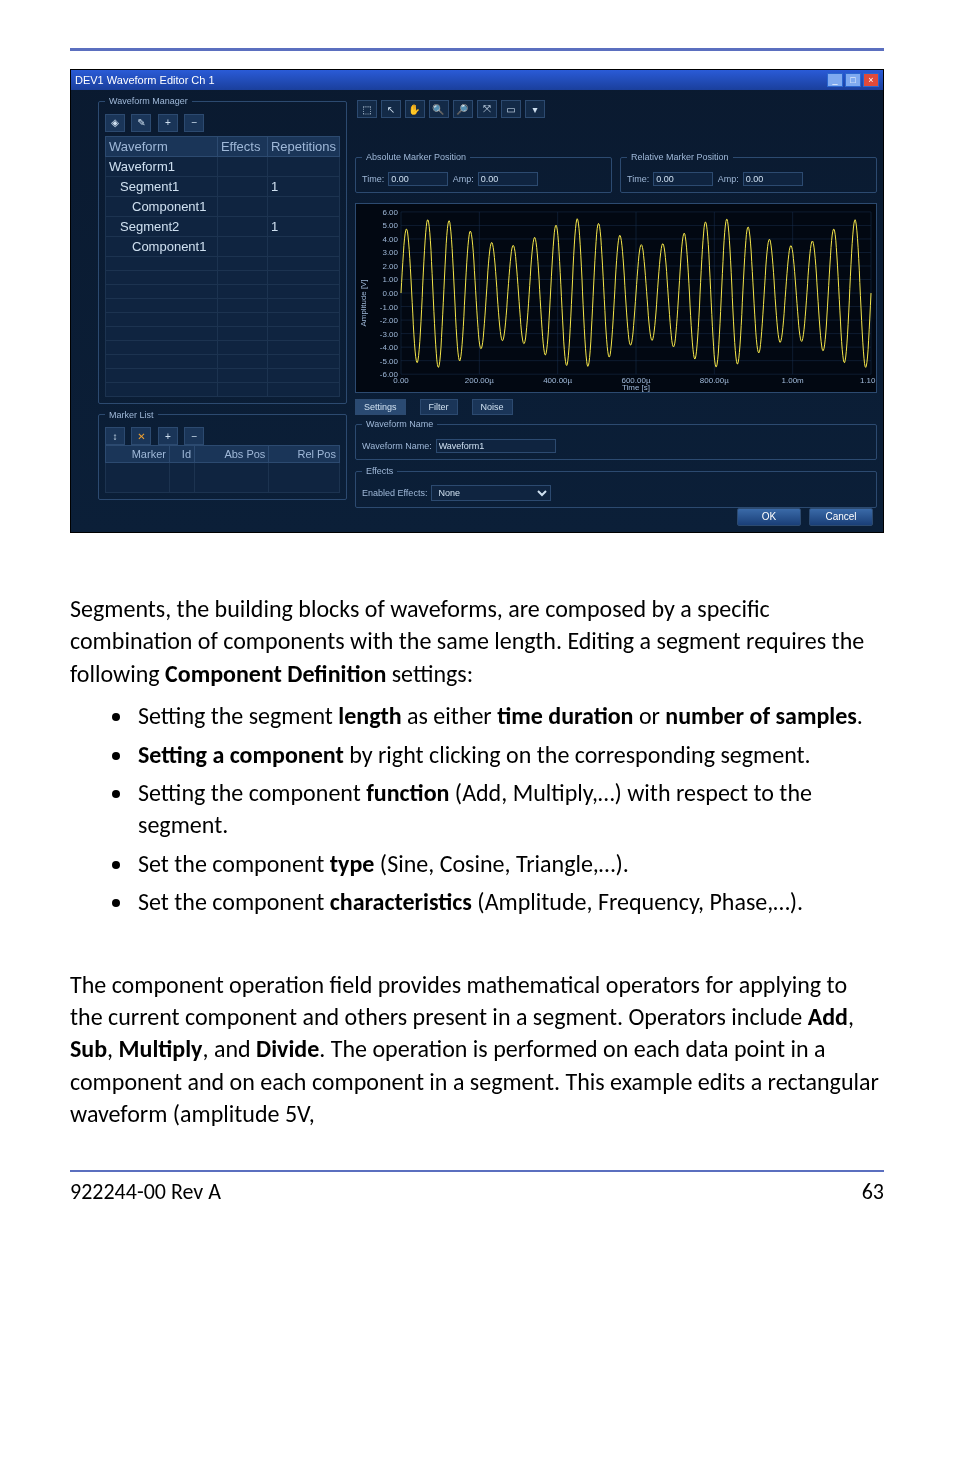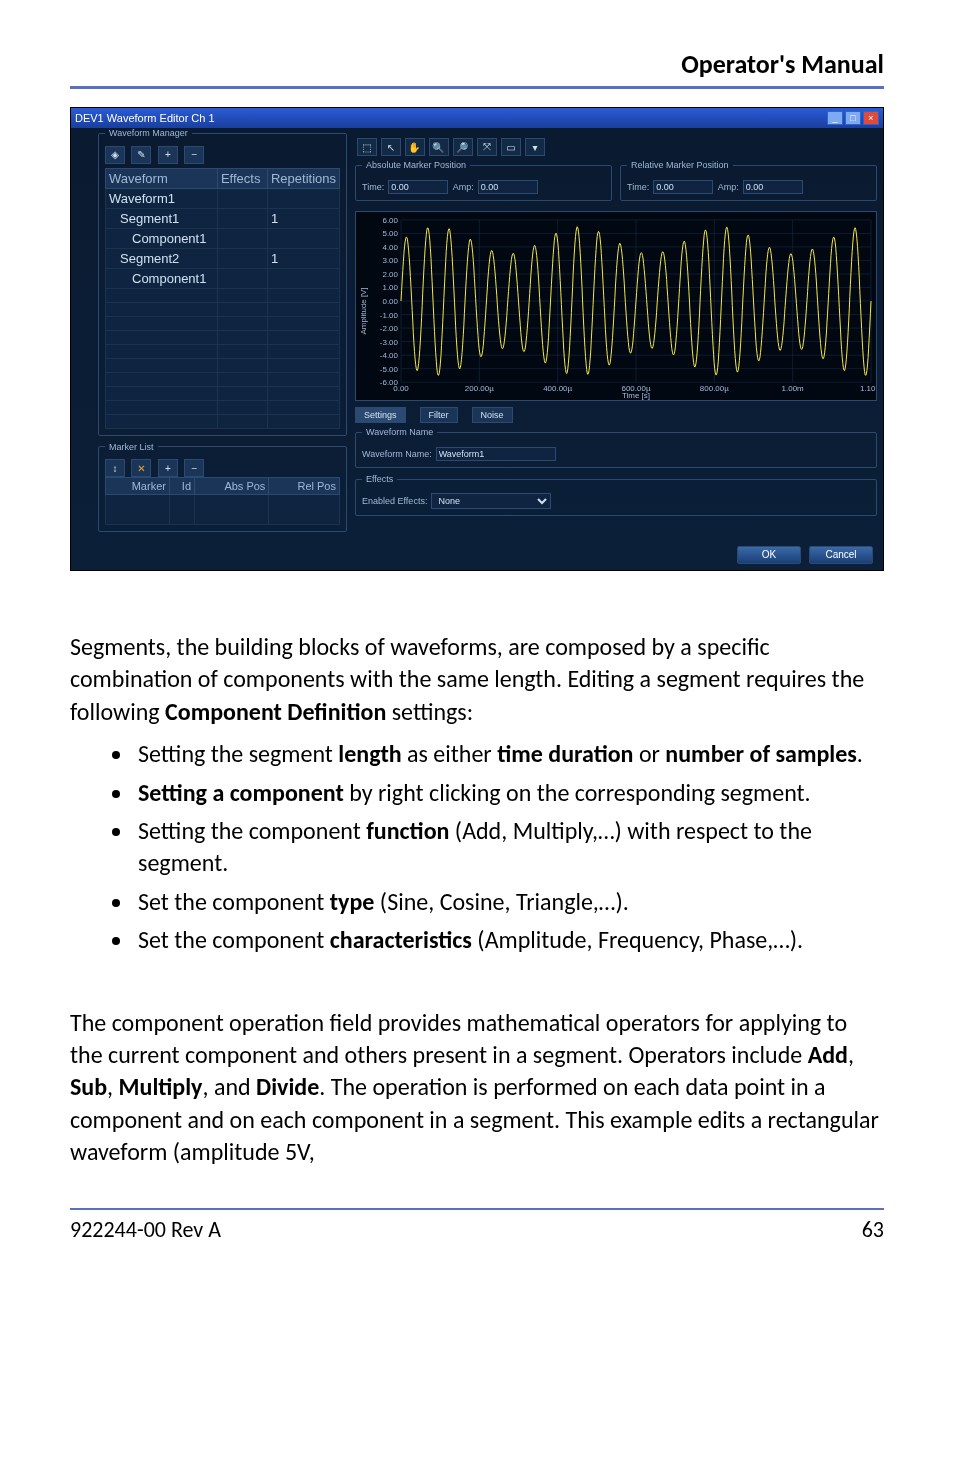--- a/index.html
+++ b/index.html
@@ -7,37 +7,37 @@
   .page { width: 954px; min-height: 1475px; padding: 48px 70px 40px 70px; position: relative; }
   .hdr { text-align: right; font-weight: 700; font-size: 26px; margin-bottom: 6px; }
   .hdr-rule { border: none; border-top: 3px solid #5b6fbf; margin-bottom: 18px; }
 
   .shot { width: 814px; height: 464px; background: linear-gradient(#0a1a30,#0b1f38); border: 1px solid #000; margin: 0 auto 60px auto; position: relative; font-family: Tahoma, Arial, sans-serif; }
   .titlebar { height: 20px; background: linear-gradient(#2a5bd7,#1a3f9c); color:#fff; font-size:11px; display:flex; align-items:center; padding:0 4px; justify-content:space-between; }
   .winbtns { display:flex; gap:2px; }
   .winbtn { width:16px; height:14px; border:1px solid #2a66d0; background:#7faaf0; font-size:9px; line-height:12px; text-align:center; color:#fff; }
   .winbtn.cl { background:#e04a3a; }
   .body { position:absolute; top:20px; left:0; right:0; bottom:0; }
-  .leftpane { position:absolute; left:6px; top:0; width:270px; bottom:30px;padding-left:21px; }
+  .leftpane { position:absolute; left:6px; top:6px; width:270px; bottom:30px;padding-left:21px; }
   fieldset.pn { border:1px solid #2c4a70; border-radius:2px; padding:6px; margin-bottom:6px; }
   fieldset.pn > legend { color:#9fb8d8; font-size:9px; padding:0 4px; }
   .tbtn { width:20px; height:18px; background:#1a3558; border:1px solid #2c4a70; color:#cfe0f0; font-size:10px; display:inline-flex; align-items:center; justify-content:center; margin-right:2px; }
   .tree { width:100%; border-collapse:collapse; font-size:13px; color:#cfe0f0; margin-top:4px; }
   .tree th { background:#1a3558; border:1px solid #2c4a70; padding:2px 3px; text-align:left; font-weight:400; color:#9fb8d8; }
   .tree td { border:1px solid #1c3350; padding:2px 3px; background:#0f2440; height:14px; }
   .tree td.ind { padding-left:14px; }
   .tree td.ind2 { padding-left:26px; }
   .mlist th { background:#1a3558; border:1px solid #2c4a70; padding:2px 3px; text-align:right; font-weight:400; color:#9fb8d8; font-size:11px; }
   .mlist td { border:1px solid #1c3350; background:#0f2440; height:30px; }
   .mlist { width:100%; border-collapse:collapse; }
 
   .rightpane { position:absolute; left:284px; right:6px; top:6px; bottom:30px; }
   .rtoolbar { height:26px; display:flex; gap:2px; align-items:center; padding:2px; }
   .rtoolbar .tbtn { background:#132a47; }
-  .mrow { display:flex; gap:8px; margin-bottom:4px; }
+  .mrow { display:flex; gap:8px; margin-bottom:4px;margin-top:30px; }
   .mrow fieldset { flex:1; }
   .fld { display:inline-flex; align-items:center; gap:4px; font-size:9px; color:#9fb8d8;justify-content:space-between; }
   .fld input { width:60px; height:14px; background:#0f2440; border:1px solid #2c4a70; color:#cfe0f0; font-size:9px; padding:0 2px; }
 
   .plot { border:1px solid #2c4a70; background:#020812; width:100%; height:190px; position:relative; margin-bottom:6px; }
   .plot svg { width:100%; height:100%; display:block; }
   .axlbl { fill:#9fb8d8; font-size:8px; }
 
   .tabs { display:flex; gap:14px; }
   .tabs .tab { background:#1a3558; border:1px solid #2c4a70; color:#cfe0f0; font-size:9px; padding:2px 8px; }
@@ -53,21 +53,20 @@
   .prose li { margin-bottom: 6px; padding-left: 4px; }
   .prose strong { font-weight: 700; }
 
   .ftr-rule { border:none; border-top: 2px solid #5b6fbf; margin-top: 40px; margin-bottom: 6px; }
   .ftr { display:flex; justify-content:space-between; font-size:22px; }
 </style>
 </head>
 <body>
 <div class="page">
 
-<div class="hdr">Operator's Manual</div>
 <hr class="hdr-rule">
 
 <div class="shot">
   <div class="titlebar">
     <span>DEV1 Waveform Editor Ch 1</span>
     <div class="winbtns">
       <div class="winbtn">_</div>
       <div class="winbtn">□</div>
       <div class="winbtn cl">×</div>
     </div>

